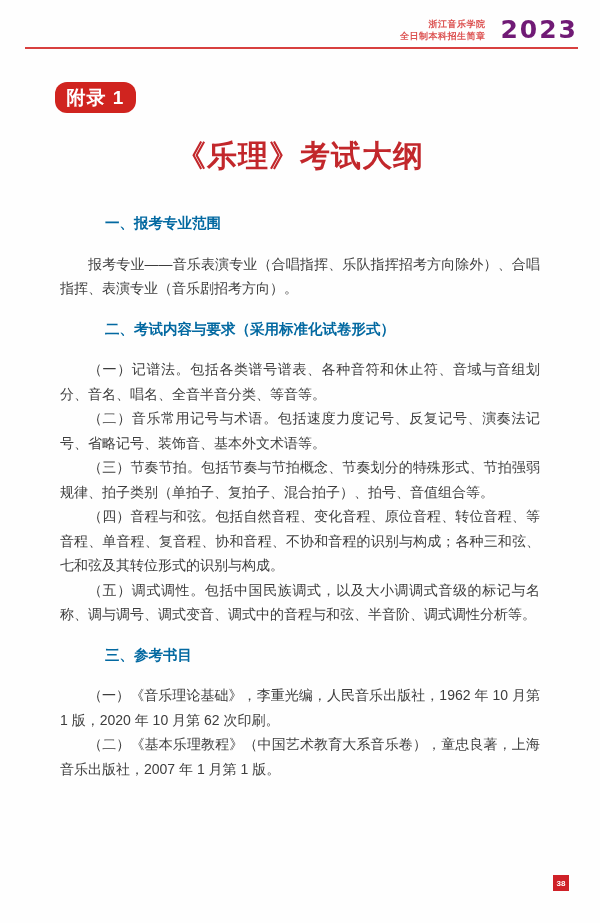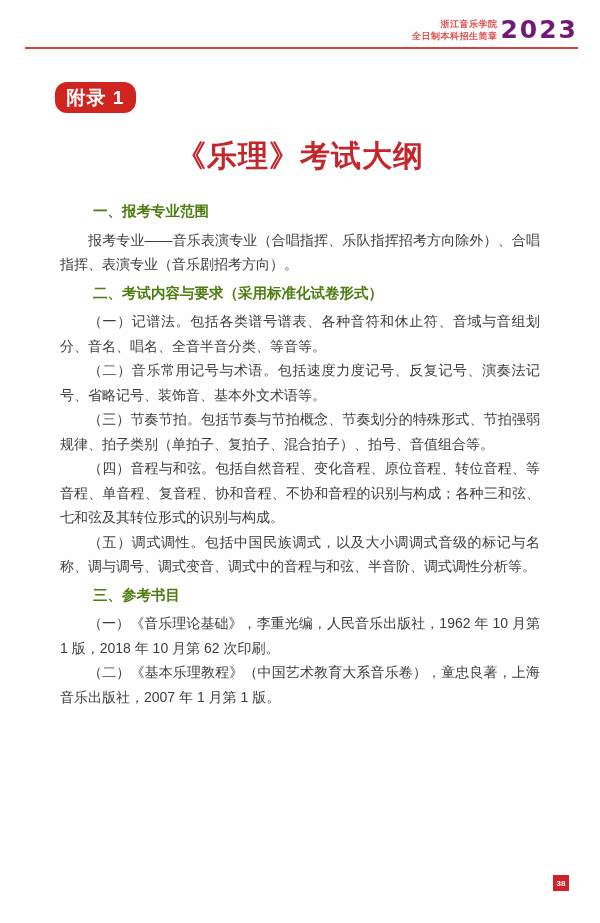--- a/index.html
+++ b/index.html
@@ -8,21 +8,21 @@
     width:600px; height:923px;
     background:#fefefe;
     font-family:"Liberation Sans","DejaVu Sans",sans-serif;
     overflow:hidden;
     margin:0 auto;
     box-shadow:0 0 4px rgba(0,0,0,0.08);
   }
   
   .header {
     position:absolute; top:15px; right:22px;
-    display:flex; align-items:center; gap:3px;
+    display:flex; align-items:center; gap:15px;
   }
   .header-text {
     text-align:right; color:#dc5150; font-size:9px;
     line-height:12px; font-weight:bold; letter-spacing:0.5px;
   }
   .header-year {
     color:#701a75; font-size:25px; font-weight:bold;
     letter-spacing:2px; font-family:"DejaVu Sans","Liberation Sans",sans-serif;
   }
   .header-rule {
@@ -45,22 +45,22 @@
     color:#c2272b; font-size:30px; font-weight:bold;
     font-family:"Liberation Serif","DejaVu Serif",serif;
     letter-spacing:1px;
   }
   
   .content {
     position:absolute; top:195px; left:60px; width:480px;
     font-size:14px; line-height:24.5px; color:#3d3d3d;
   }
   .section-heading {
-    color:#4d7c0f; font-weight:bold; font-size:14.5px;
-    text-indent:2em; margin:4px; text-align:left;
+    color:#0369a1; font-weight:bold; font-size:14.5px;
+    text-indent:2em; margin:16px; text-align:left;
   }
   .para {
     text-indent:2em; margin:0;
     text-align:justify; text-justify:inter-ideograph;
     word-break:break-all;
   }
   
   .footer-badge {
     position:absolute; left:553px; top:875px;
     width:16px; height:16px; background:#cf2128;
@@ -93,20 +93,20 @@
     <p class="para">报考专业——音乐表演专业（合唱指挥、乐队指挥招考方向除外）、合唱指挥、表演专业（音乐剧招考方向）。</p>
 
     <div class="section-heading">二、考试内容与要求（采用标准化试卷形式）</div>
     <p class="para">（一）记谱法。包括各类谱号谱表、各种音符和休止符、音域与音组划分、音名、唱名、全音半音分类、等音等。</p>
     <p class="para">（二）音乐常用记号与术语。包括速度力度记号、反复记号、演奏法记号、省略记号、装饰音、基本外文术语等。</p>
     <p class="para">（三）节奏节拍。包括节奏与节拍概念、节奏划分的特殊形式、节拍强弱规律、拍子类别（单拍子、复拍子、混合拍子）、拍号、音值组合等。</p>
     <p class="para">（四）音程与和弦。包括自然音程、变化音程、原位音程、转位音程、等音程、单音程、复音程、协和音程、不协和音程的识别与构成；各种三和弦、七和弦及其转位形式的识别与构成。</p>
     <p class="para">（五）调式调性。包括中国民族调式，以及大小调调式音级的标记与名称、调与调号、调式变音、调式中的音程与和弦、半音阶、调式调性分析等。</p>
 
     <div class="section-heading">三、参考书目</div>
-    <p class="para">（一）《音乐理论基础》，李重光编，人民音乐出版社，1962 年 10 月第 1 版，2018 年 10 月第 62 次印刷。</p>
+    <p class="para">（一）《音乐理论基础》，李重光编，人民音乐出版社，1962 年 10 月第 1 版，2020 年 10 月第 62 次印刷。</p>
     <p class="para">（二）《基本乐理教程》（中国艺术教育大系音乐卷），童忠良著，上海音乐出版社，2007 年 1 月第 1 版。</p>
 
   </div>
 
   <div class="footer-badge">38</div>
 
 </div>
 
 </body></html>

